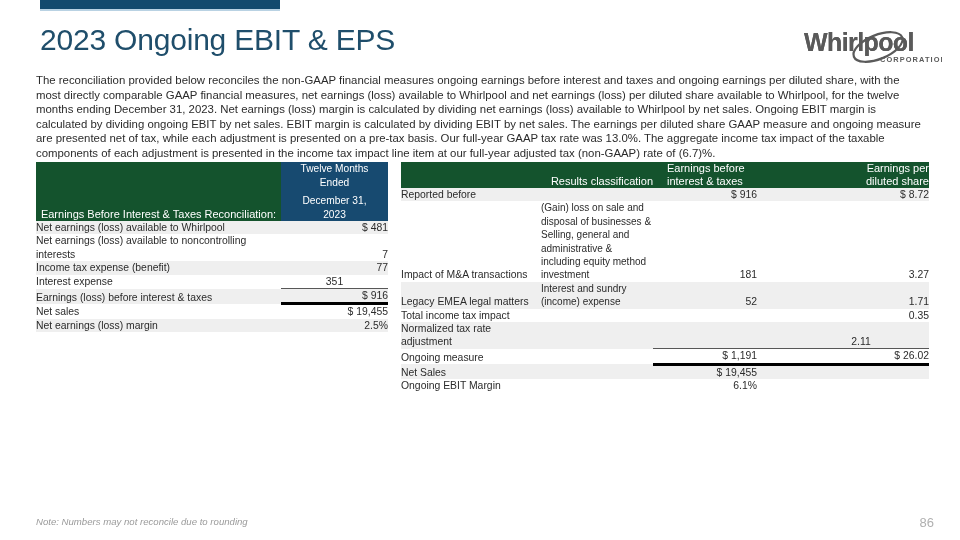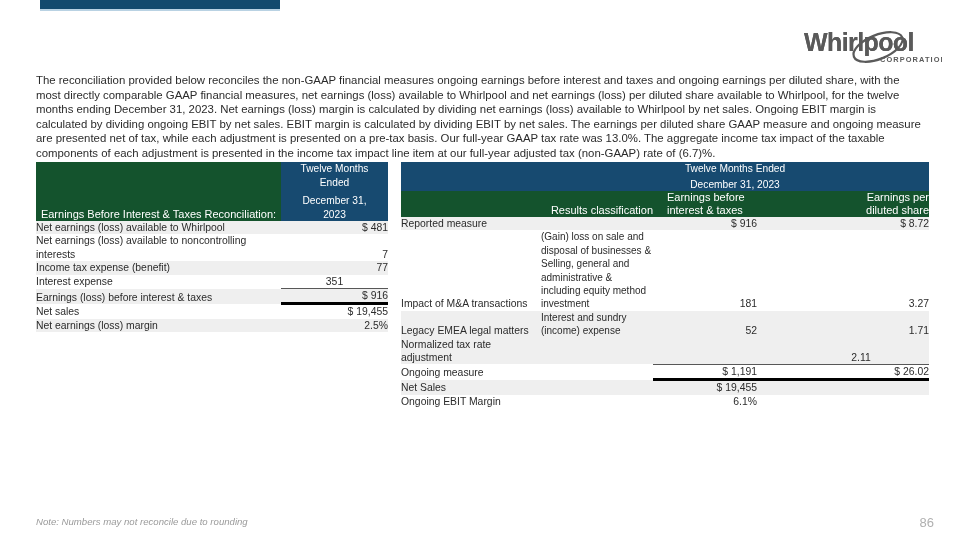--- a/index.html
+++ b/index.html
@@ -87,20 +87,21 @@
     font-size: 13px; color: #b0b0b0;
   }
 </style>
 </head>
 <body>
 
 <div class="slide">
 
   <div class="top-bar"></div>
 
+  <div class="title">2023 Ongoing EBIT &amp; EPS</div>
 
   <div class="logo">
     <svg width="140" height="44" viewBox="0 0 140 44">
       <text x="2" y="27" font-family="Liberation Sans, sans-serif" font-size="25" font-weight="bold" fill="#5a5a5a" letter-spacing="-0.6">Whirlpool</text>
       <ellipse cx="76" cy="23" rx="26" ry="12" fill="none" stroke="#5a5a5a" stroke-width="2.2" transform="rotate(-22 76 23)"></ellipse>
       <text x="2" y="27" font-family="Liberation Sans, sans-serif" font-size="25" font-weight="bold" fill="#5a5a5a" letter-spacing="-0.6" clip-path="inset(0 0 0 0)">Whirlpool</text>
       <text x="78" y="38" font-family="Liberation Sans, sans-serif" font-size="7.4" font-weight="bold" fill="#5a5a5a" letter-spacing="1.1">CORPORATION</text>
     </svg>
   </div>
 
@@ -157,58 +158,57 @@
 
   <table class="tbl" style="left:401px; top:162px; width:528px;">
     <colgroup>
         <col style="width:140px">
         <col style="width:112px">
         <col style="width:140px">
         <col style="width:136px">
       </colgroup>
     <thead>
       <tr>
-        <th class="hdr-top"></th>
-        <th class="hdr-top" colspan="3">
-          <div>Twelve Months Ended</div>
-          <div style="margin-top:2px">December 31, 2023</div>
-        </th>
-      </tr>
-      <tr>
         <th class="hdr-cell"></th>
         <th class="hdr-cell" style="text-align:right">Results classification</th>
         <th class="hdr-cell" style="text-align:left; padding-left:14px">
           <div>Earnings before</div>
           <div>interest &amp; taxes</div>
         </th>
         <th class="hdr-cell" style="text-align:right">
           <div>Earnings per</div>
           <div>diluted share</div>
         </th>
       </tr>
     </thead>
     <tbody>
         <tr class="shade">
-          <td class="row-lbl">Reported measure</td>
+          <td class="row-lbl">Reported before</td>
           <td class="row-cls"></td>
           <td class="row-val" style="padding-right: 36px;">$ 916</td>
           <td class="row-val">$ 8.72</td>
         </tr>
         <tr class="plain">
           <td class="row-lbl">Impact of M&amp;A transactions</td>
           <td class="row-cls">(Gain) loss on sale and disposal of businesses &amp; Selling, general and administrative &amp; including equity method investment</td>
           <td class="row-val" style="padding-right: 36px;">181</td>
           <td class="row-val">3.27</td>
         </tr>
         <tr class="shade">
           <td class="row-lbl">Legacy EMEA legal matters</td>
           <td class="row-cls">Interest and sundry (income) expense</td>
           <td class="row-val" style="padding-right: 36px;">52</td>
           <td class="row-val">1.71</td>
         </tr>
+        <tr class="plain">
+          <td class="row-lbl">Total income tax impact</td>
+          <td class="row-cls"></td>
+          <td class="row-val" style="padding-right: 36px;"></td>
+          <td class="row-val">0.35</td>
+        </tr>
         <tr class="shade">
           <td class="row-lbl">Normalized tax rate adjustment</td>
           <td class="row-cls"></td>
           <td class="row-val u-thin" style="padding-right: 36px;"></td>
           <td class="row-val u-thin">2.11</td>
         </tr>
         <tr class="plain">
           <td class="row-lbl">Ongoing measure</td>
           <td class="row-cls"></td>
           <td class="row-val u-thick" style="padding-right: 36px;">$ 1,191</td>

